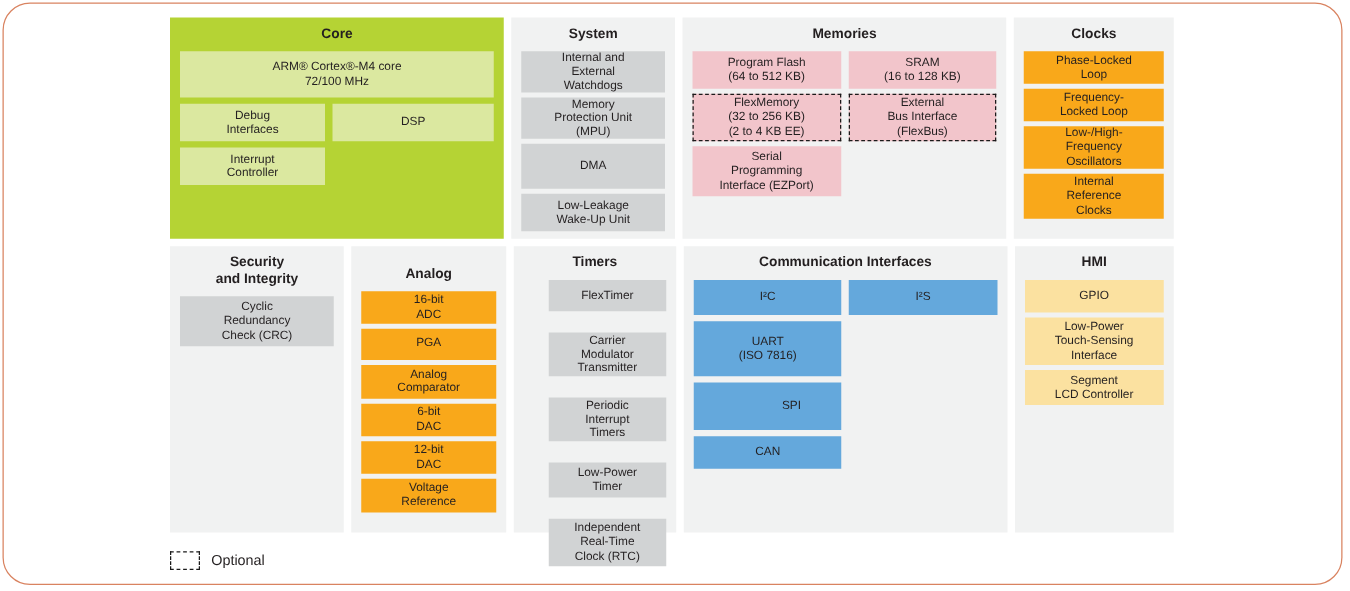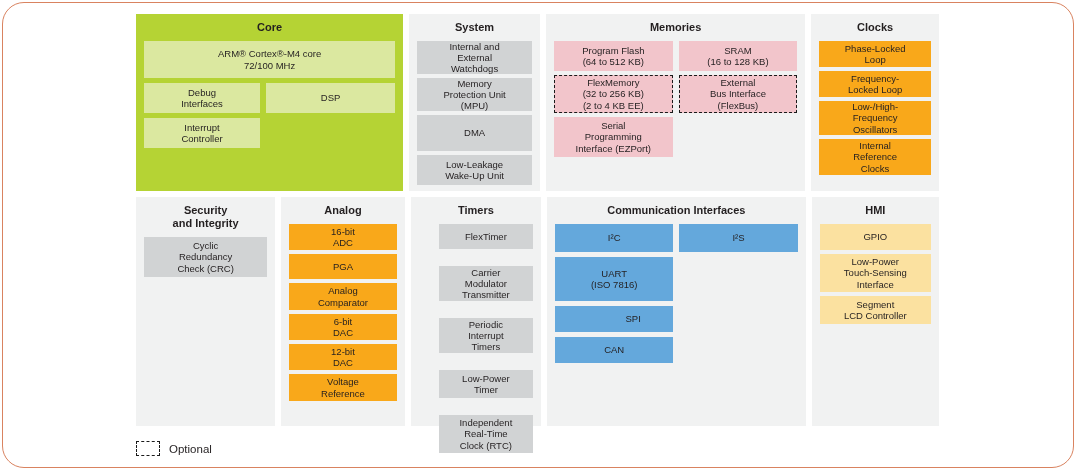--- a/index.html
+++ b/index.html
@@ -65,21 +65,21 @@
   .c-orange{background:#f9a81a;}
   .c-blue{background:#64a8dc;}
   .c-yellow{background:#fbe1a0;}
 
   
   .w-core{width:270px;}
   .w-system{width:132px;}
   .w-mem{width:262px;}
   .w-clocks{width:129px;}
   .w-sec{width:141px;}
-  .w-analog{width:125px;}
+  .w-analog{width:125px;justify-content:center;}
   .w-timers{width:132px;}
   .w-comm{width:262px;}
   .w-hmi{width:129px;}
 
   
   .core-row{display:flex;gap:6px;}
   .core-top{height:37px;}
   .core-mid{height:30px;}
   .core-bot{height:30px;}
 
@@ -225,21 +225,21 @@
         </div>
       </div>
 
       <div class="panel w-comm">
         <div class="panel-title">Communication Interfaces</div>
         <div class="panel-body" style="flex:0 0 auto;">
           <div class="col" style="flex:1;gap:5px;">
             <div class="block c-blue" style="height:28px;">I²C</div>
             <div class="block c-blue" style="height:44px;">UART
 (ISO 7816)</div>
-            <div class="block c-blue" style="height:26px;padding-left:41px;">SPI</div>
+            <div class="block c-blue" style="height:38px;padding-left:41px;">SPI</div>
             <div class="block c-blue" style="height:26px;">CAN</div>
           </div>
           <div class="col" style="flex:1;gap:5px;">
             <div class="block c-blue" style="height:28px;">I²S</div>
           </div>
         </div>
       </div>
 
       <div class="panel w-hmi">
         <div class="panel-title">HMI</div>

